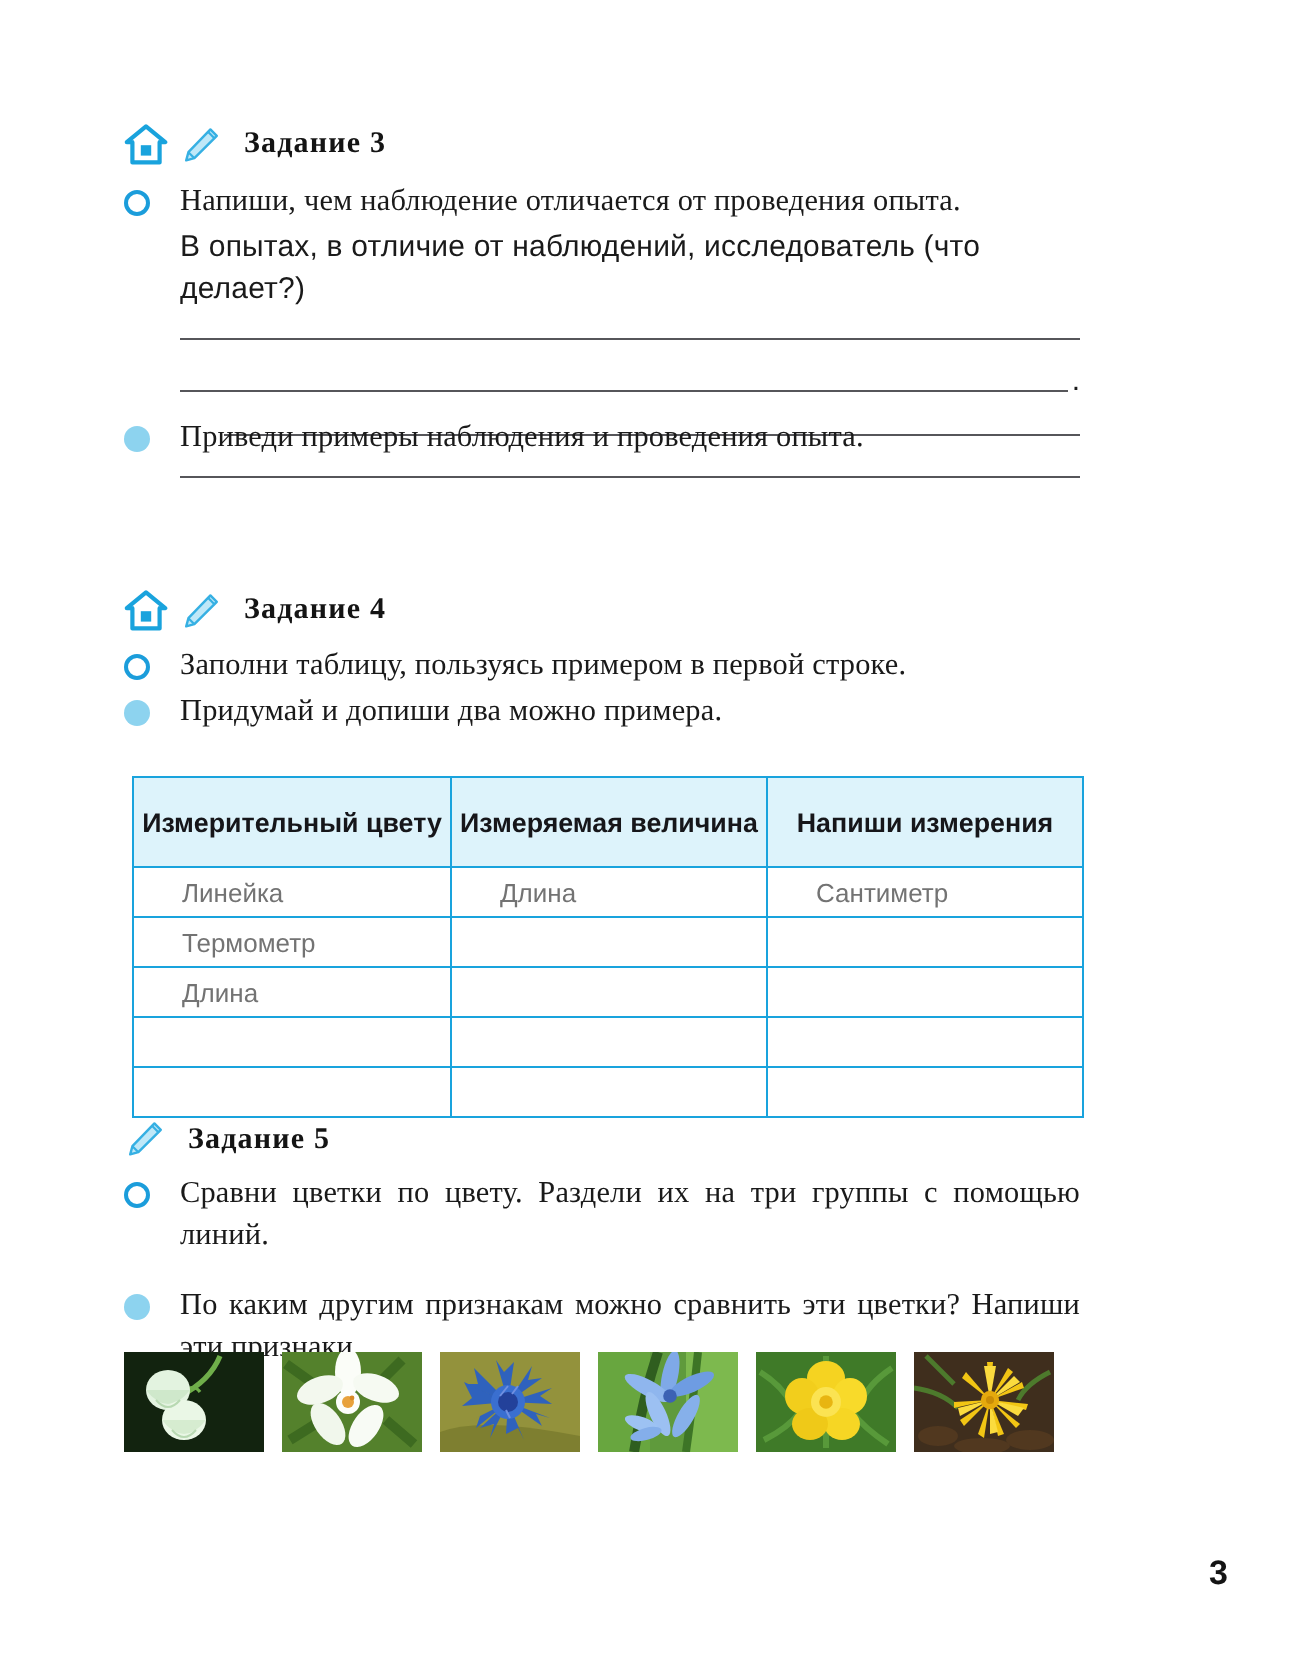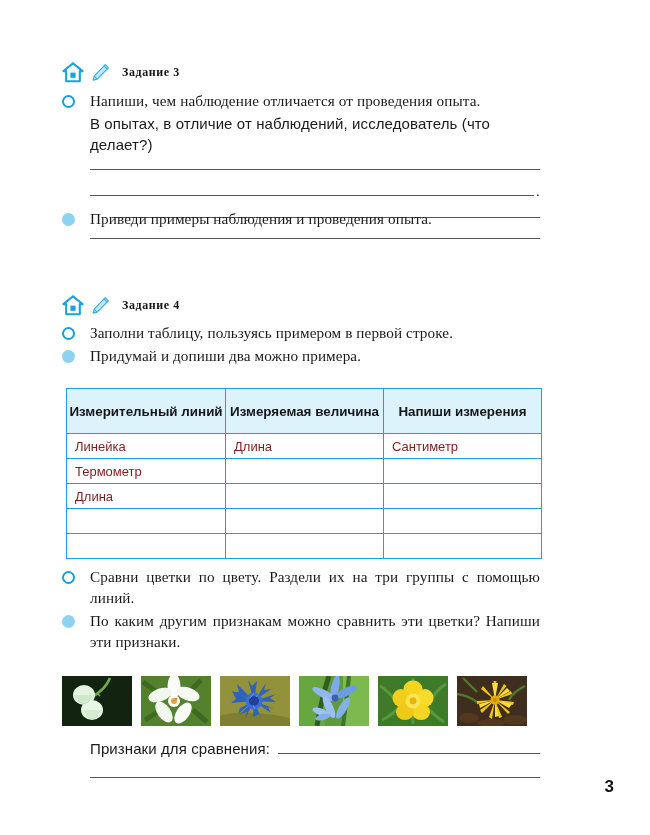--- a/index.html
+++ b/index.html
@@ -25,21 +25,21 @@
 
   
   .task-head {
     display: flex;
     align-items: center;
     gap: 6px;
   }
   .task-title {
     font-family: "Liberation Serif", "DejaVu Serif", serif;
     font-weight: bold;
-    font-size: 12px;
+    font-size: 15px;
     letter-spacing: 0.6px;
     color: #141414;
     margin-left: 6px;
   }
 
   
   .icon-house { width: 22px; height: 21px; display: block; }
   .icon-pencil { width: 20px; height: 20px; display: block; }
 
   
@@ -128,22 +128,22 @@
     line-height: 17px;
     color: #16161a;
     height: 44px;
     text-align: center;
     vertical-align: middle;
   }
   table.meas td {
     height: 24px;
     font-family: "Liberation Sans", "DejaVu Sans", sans-serif;
     font-size: 13px;
-    color: #7f1d1d;
-    padding-left: 8px;
+    color: #737373;
+    padding-left: 24px;
     vertical-align: middle;
     margin-top: 27px;
   }
 
   
   .flower-row {
     display: flex;
     gap: 9px;
   }
   .flower {
@@ -260,21 +260,21 @@
       <div class="body">
         <div class="serif-text nojust">Придумай и допиши два можно примера.</div>
       </div>
     </div>
   </div>
 
   <div style="position:absolute; left:66px; top:388px;">
     <table class="meas">
       <thead>
         <tr>
-          <th style="width:158px;">Измерительный линий</th>
+          <th style="width:158px;">Измерительный цвету</th>
           <th style="width:157px;">Измеряемая величина</th>
           <th style="width:157px;">Напиши измерения</th>
         </tr>
       </thead>
       <tbody>
         <tr>
           <td>Линейка</td>
           <td>Длина</td>
           <td>Сантиметр</td>
         </tr>
@@ -297,31 +297,41 @@
           <td></td>
           <td></td>
           <td></td>
         </tr>
       </tbody>
     </table>
   </div>
 
   <div style="position:absolute; left:62px; top:560px; width:478px;">
 
+    <div class="task-head">
+      <span>
+        <svg class="icon-pencil" viewBox="0 0 20 20" aria-hidden="true">
+          <path d="M15.2 1.7 L18.4 4.9 L7.2 16.1 L3.1 17.2 L4.2 13.1 Z" fill="#bfe8f8" stroke="#36b0e3" stroke-width="1.2" stroke-linejoin="round"></path>
+          <path d="M14.0 2.9 L17.2 6.1" stroke="#36b0e3" stroke-width="1.1"></path>
+          <path d="M4.2 13.1 L7.2 16.1" stroke="#36b0e3" stroke-width="1.1"></path>
+        </svg>
+      </span>
+      <span class="task-title">Задание  5</span>
+    </div>
 
     <div class="item" style="margin-top:6px;">
       <div class="marker">
         <span class="bullet-ring"></span>
       </div>
       <div class="body">
         <div class="serif-text">Сравни цветки по цвету. Раздели их на три группы с помощью линий.</div>
       </div>
     </div>
 
-    <div class="item" style="margin-top:2px;">
+    <div class="item" style="margin-top:14px;">
       <div class="marker">
         <span class="bullet-dot"></span>
       </div>
       <div class="body">
         <div class="serif-text">По каким другим признакам можно сравнить эти цветки? Напиши эти признаки.</div>
       </div>
     </div>
   </div>
 
   <div class="flower-row" style="position:absolute; left:62px; top:676px;">
@@ -461,23 +471,16 @@
             <path d="M0 0 L4 16 L0 17 Z"></path>
             <path d="M0 0 L-15 8 L-16 4 Z"></path>
           </g>
           <circle cx="0" cy="0" r="4.6" fill="#e5a90d"></circle>
           <circle cx="0" cy="0" r="2" fill="#c98c06"></circle>
         </g>
       </svg>
     </div>
   </div>
 
-  <div style="position:absolute; left:90px; top:738px; width:450px;">
-    <div class="rule-row">
-      <span class="sans-text nojust" style="white-space:nowrap;">Признаки  для  сравнения:</span>
-      <span class="inline-rule"></span>
-    </div>
-    <div class="rule" style="width:450px; margin-top:18px;"></div>
-  </div>
 
   <div class="pageno">3</div>
 
 </div>
 
 </body></html>

